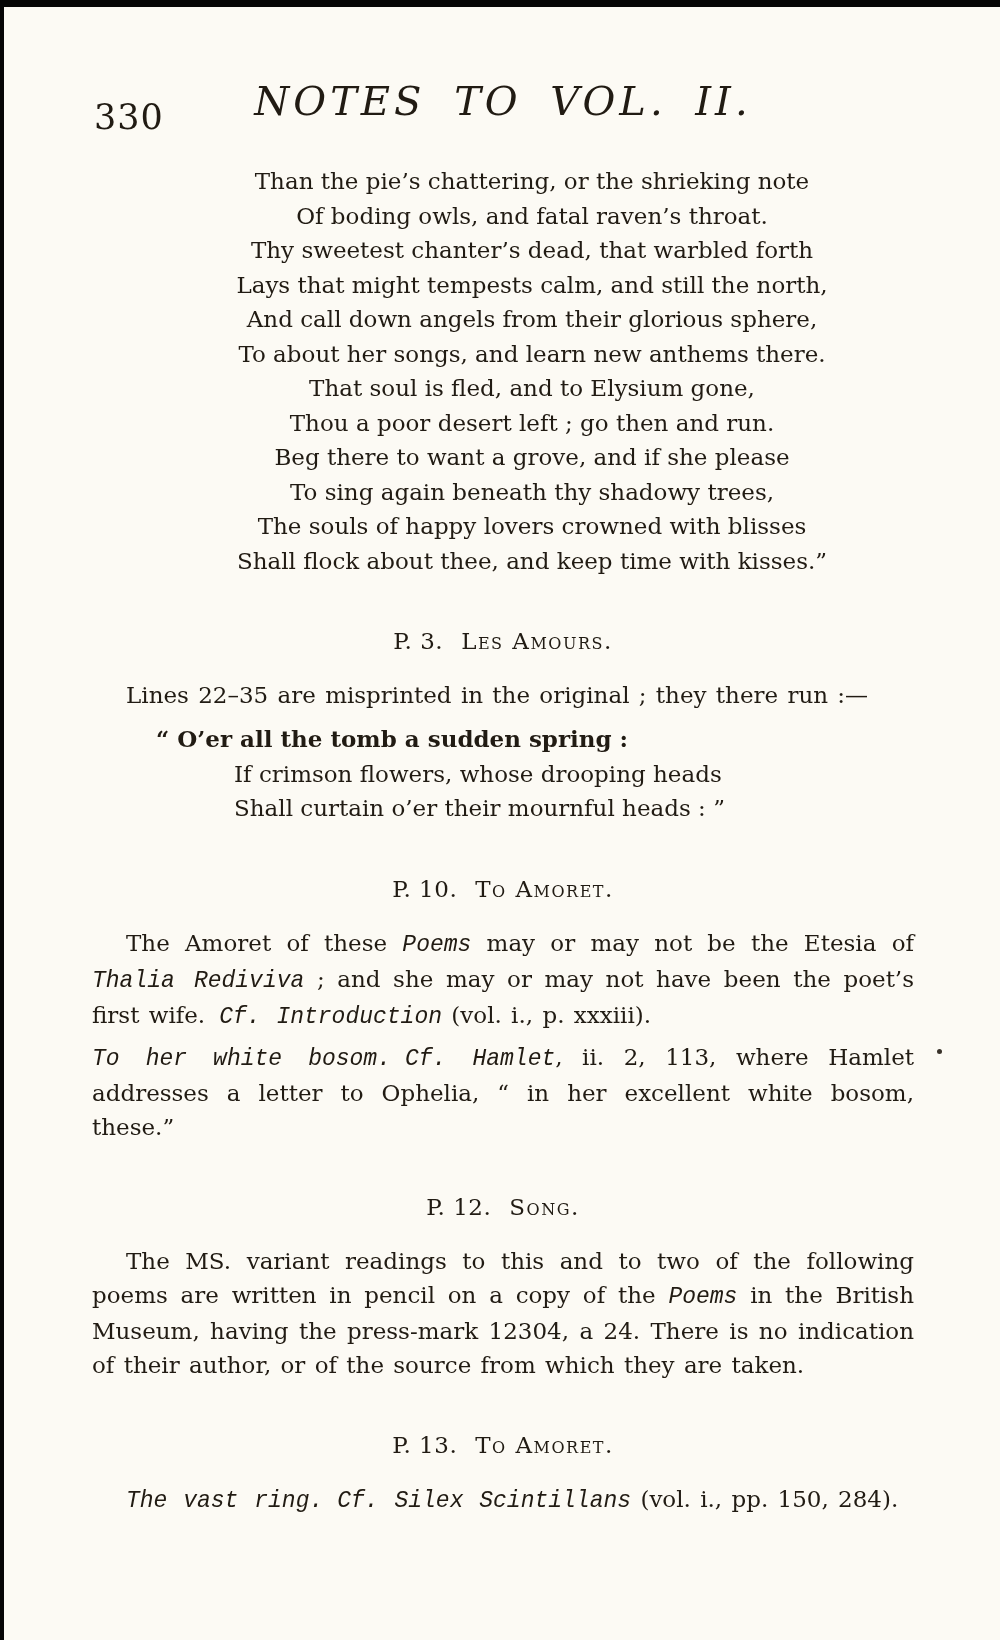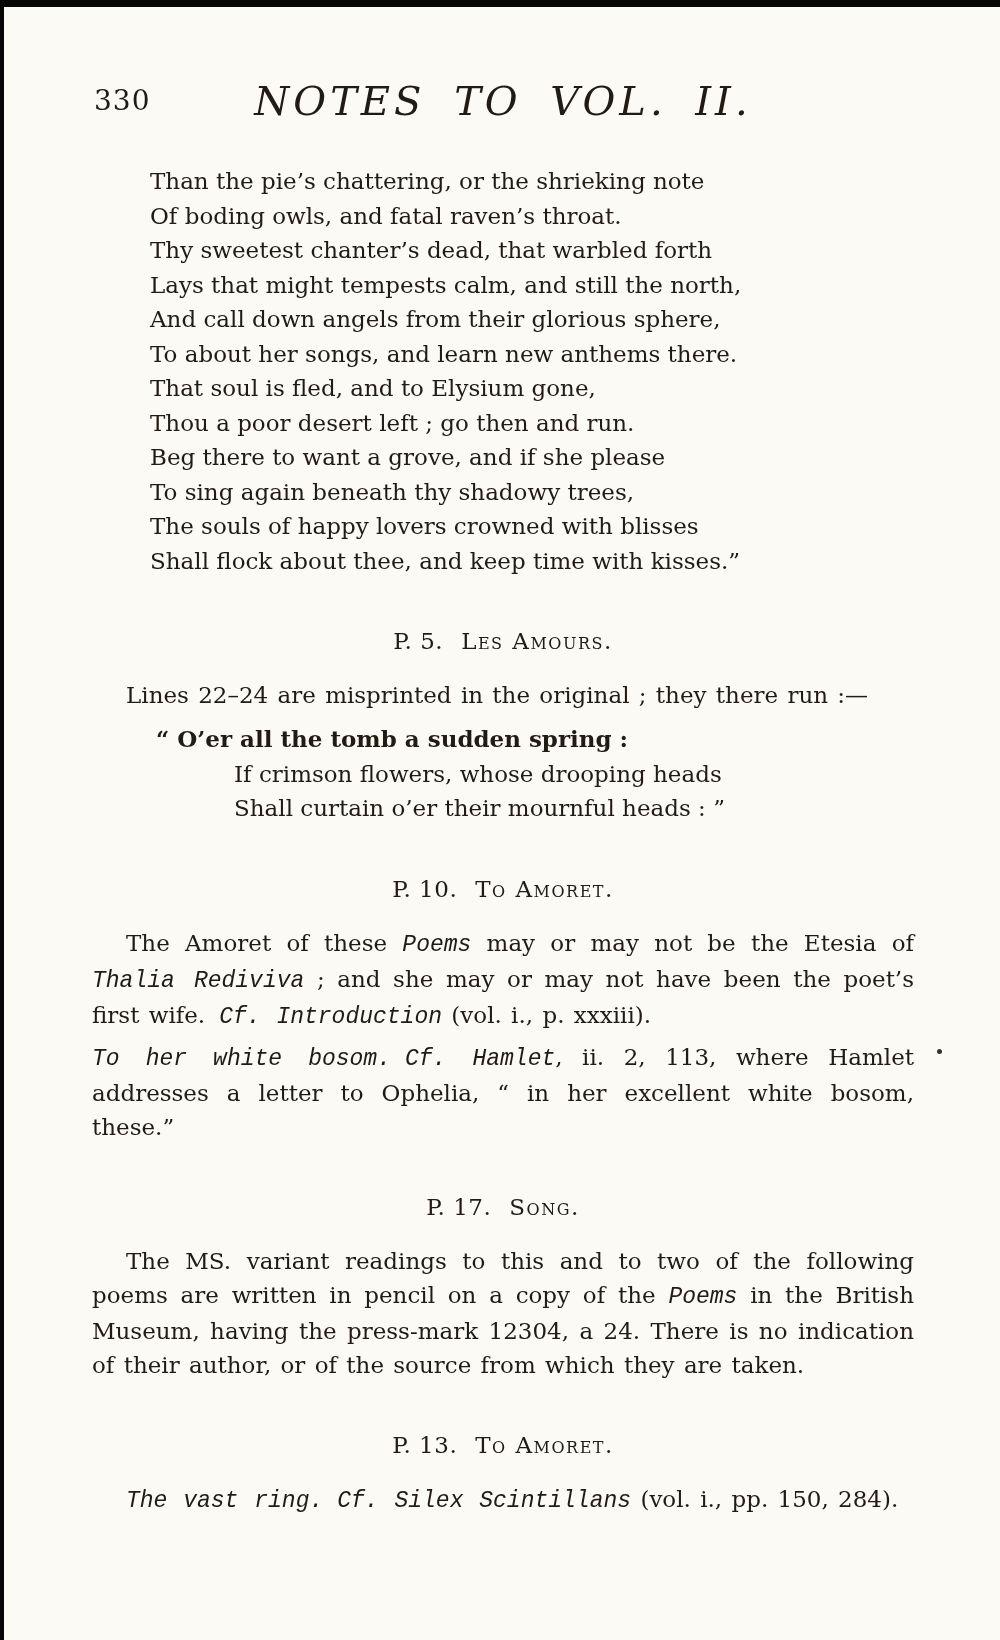--- a/index.html
+++ b/index.html
@@ -38,34 +38,35 @@
     font-size: 23px;
     line-height: 34px;
   }
   .page-header {
     position: relative;
     height: 40px;
     margin-bottom: 6px;
   }
   .page-number {
     position: absolute;
-    left: 2px; top: 0;
-    font-size: 28px;
+    left: 2px; top: 16px;
+    font-size: 35px;
     letter-spacing: 1px;
   }
   .running-title {
     display: block;
     text-align: center;
     font-style: italic;
     font-size: 40px;
     letter-spacing: 4px;
     word-spacing: 12px;
   }
   .poem {
     margin: 40px 0 0 58px;
+    text-align: center;
   }
   .poem-line {
     line-height: 34.5px;
     white-space: nowrap;
   }
   .note-heading {
     text-align: center;
     font-size: 23px;
     font-weight: normal;
     margin-top: 46px;
@@ -119,41 +120,41 @@
       <div class="poem-line">To about her songs, and learn new anthems there.</div>
       <div class="poem-line">That soul is fled, and to Elysium gone,</div>
       <div class="poem-line">Thou a poor desert left ; go then and run.</div>
       <div class="poem-line">Beg there to want a grove, and if she please</div>
       <div class="poem-line">To sing again beneath thy shadowy trees,</div>
       <div class="poem-line">The souls of happy lovers crowned with blisses</div>
       <div class="poem-line">Shall flock about thee, and keep time with kisses.”</div>
     </div>
 
     <h3 class="note-heading">
-      <span>P. 5.</span><span class="sc">Les Amours.</span>
+      <span>P. 3.</span><span class="sc">Les Amours.</span>
     </h3>
 
-    <p class="para indent">Lines 22–24 are misprinted in the original ; they there run :—</p>
+    <p class="para indent">Lines 22–35 are misprinted in the original ; they there run :—</p>
 
     <div class="quote">
       <div class="quote-line first">“ O’er all the tomb a sudden spring :</div>
       <div class="quote-line">If crimson flowers, whose drooping heads</div>
       <div class="quote-line">Shall curtain o’er their mournful heads : ”</div>
     </div>
 
     <h3 class="note-heading">
       <span>P. 10.</span><span class="sc">To Amoret.</span>
     </h3>
 
     <p class="para indent"><span>The Amoret of these </span><span class="ital">Poems</span><span> may or may not be the Etesia of </span><span class="ital">Thalia Rediviva</span><span> ; and she may or may not have been the poet’s first wife.</span><span class="ital gap">Cf. Introduction</span><span> (vol. i., p. xxxiii).</span></p>
 
     <p class="para"><span class="ital">To her white bosom.</span><span class="ital gap">Cf. Hamlet</span><span>, ii. 2, 113, where Hamlet addresses a letter to Ophelia, “ in her excellent white bosom, these.”</span></p>
 
     <h3 class="note-heading">
-      <span>P. 17.</span><span class="sc">Song.</span>
+      <span>P. 12.</span><span class="sc">Song.</span>
     </h3>
 
     <p class="para indent"><span>The MS. variant readings to this and to two of the following poems are written in pencil on a copy of the </span><span class="ital">Poems</span><span> in the British Museum, having the press-mark 12304, a 24.</span><span> There is no indication of their author, or of the source from which they are taken.</span></p>
 
     <h3 class="note-heading">
       <span>P. 13.</span><span class="sc">To Amoret.</span>
     </h3>
 
     <p class="para indent"><span class="ital">The vast ring.</span><span class="ital gap">Cf. Silex Scintillans</span><span> (vol. i., pp. 150, 284).</span></p>
 

